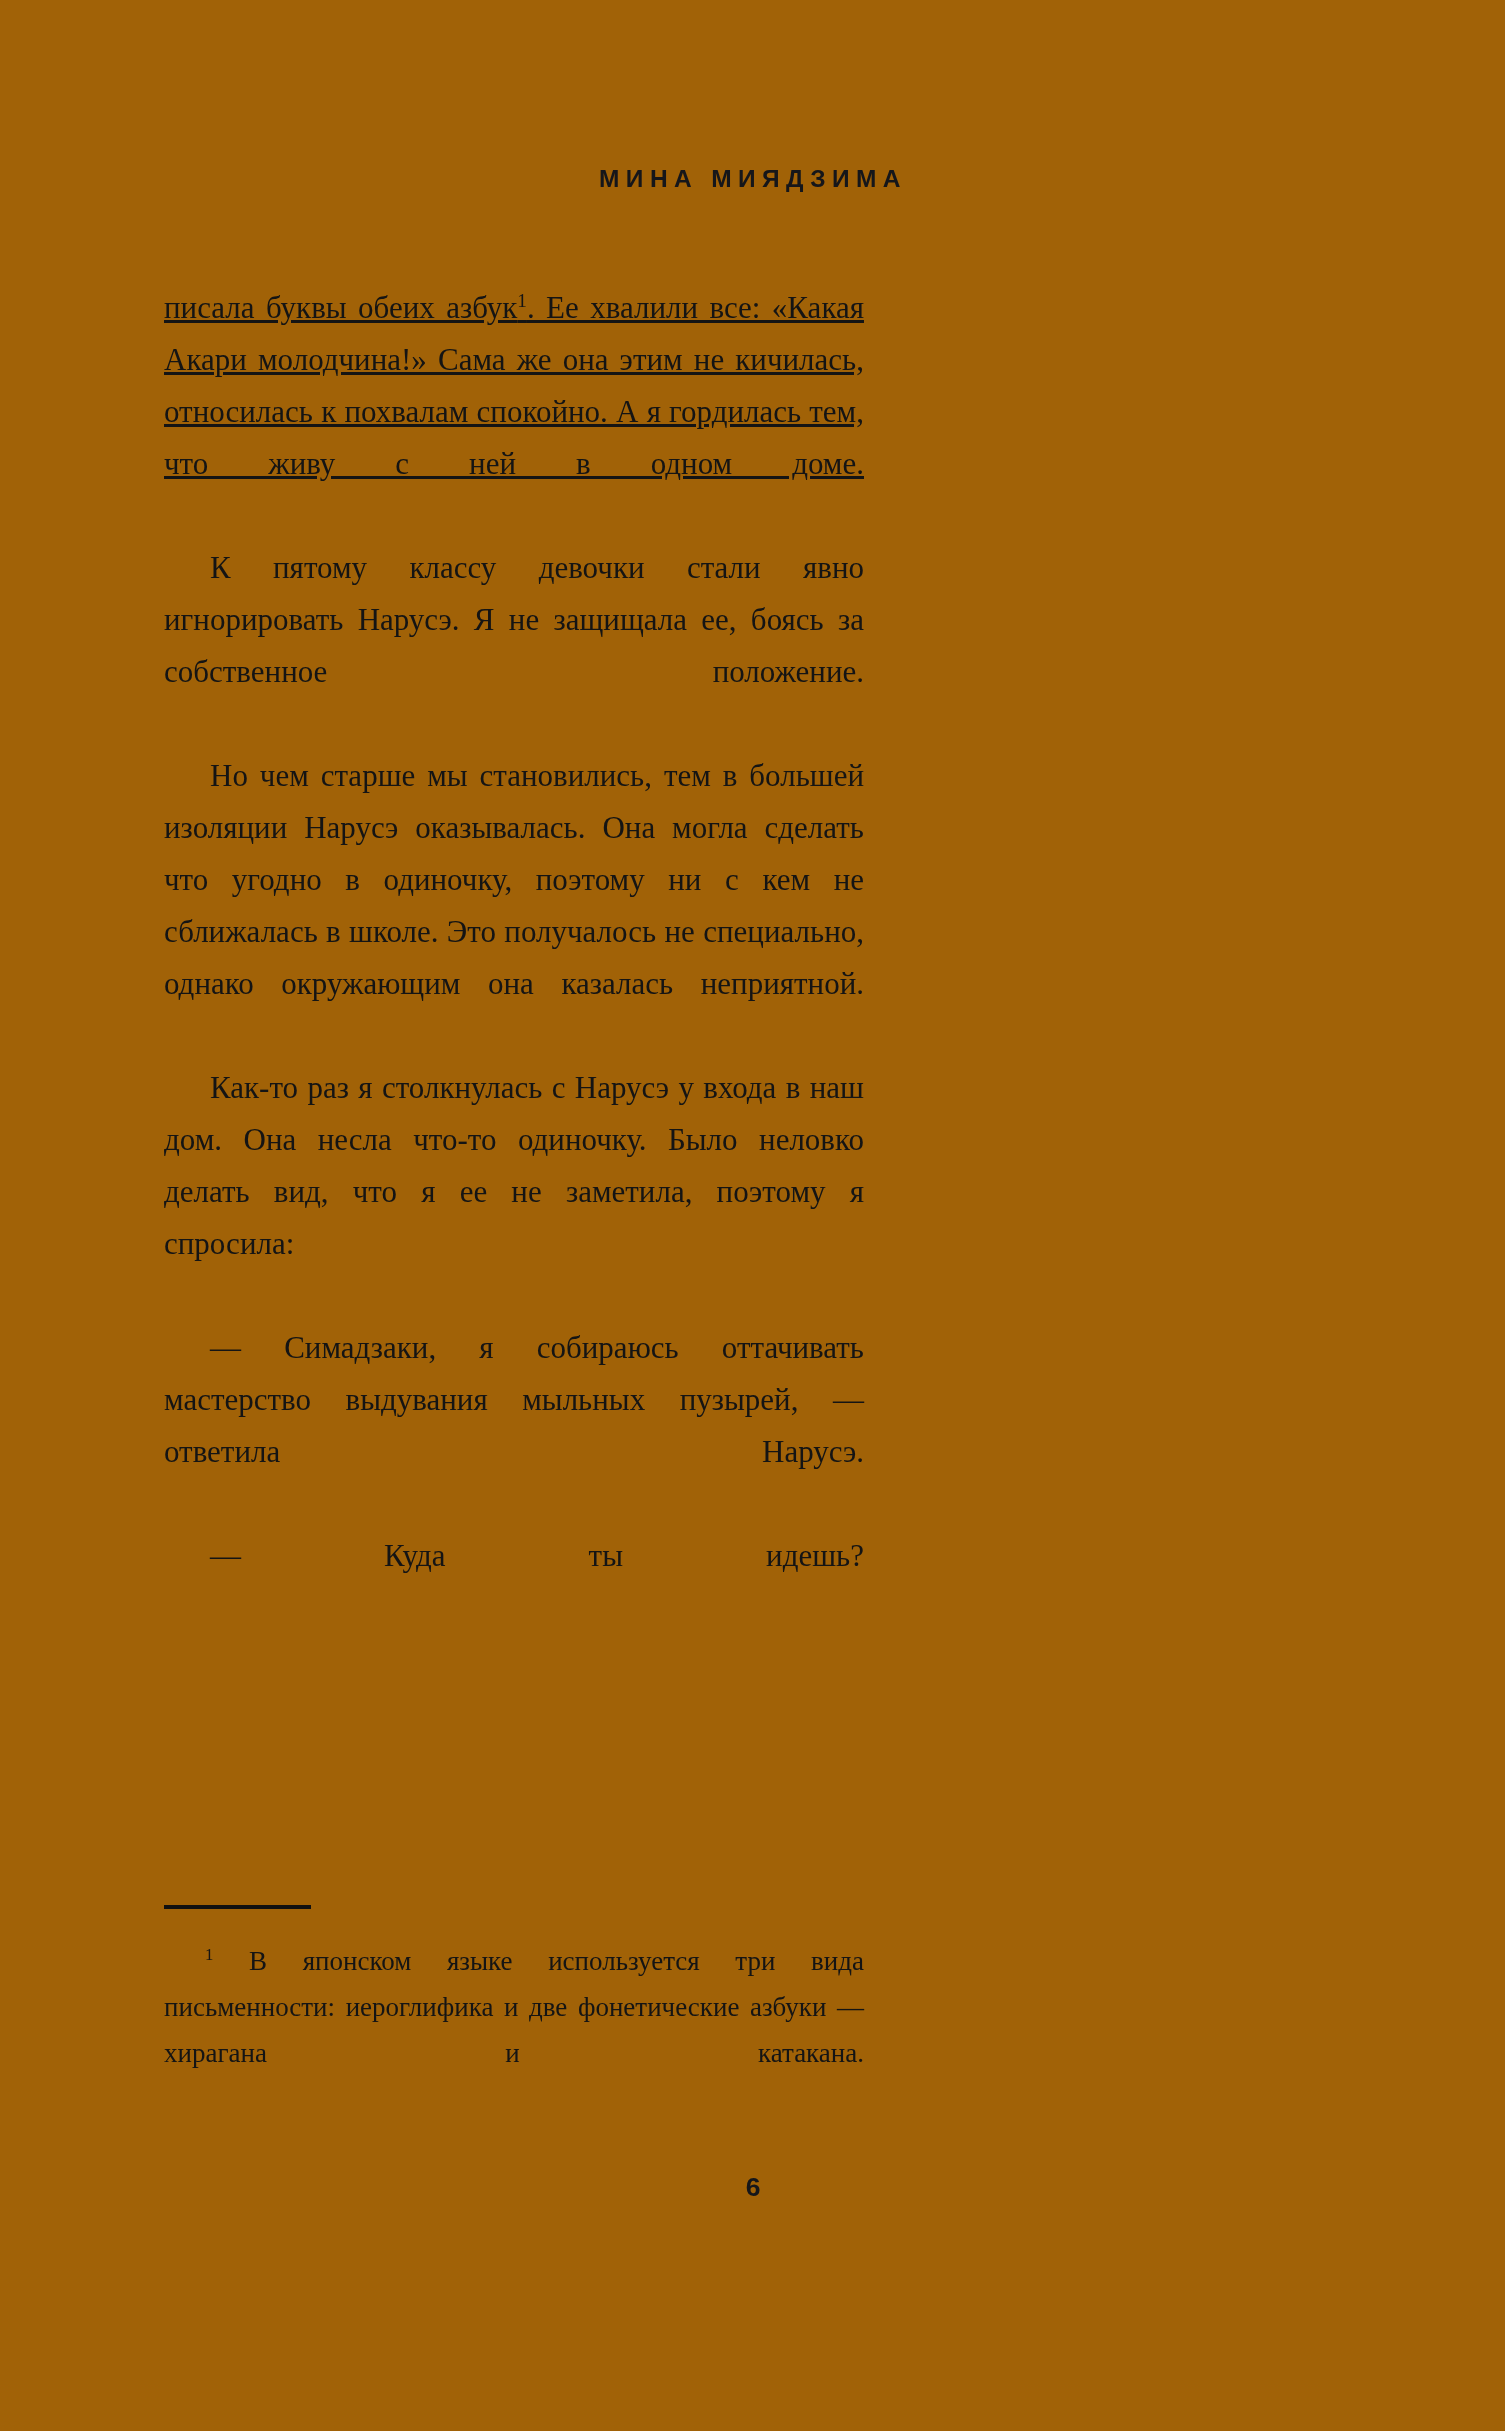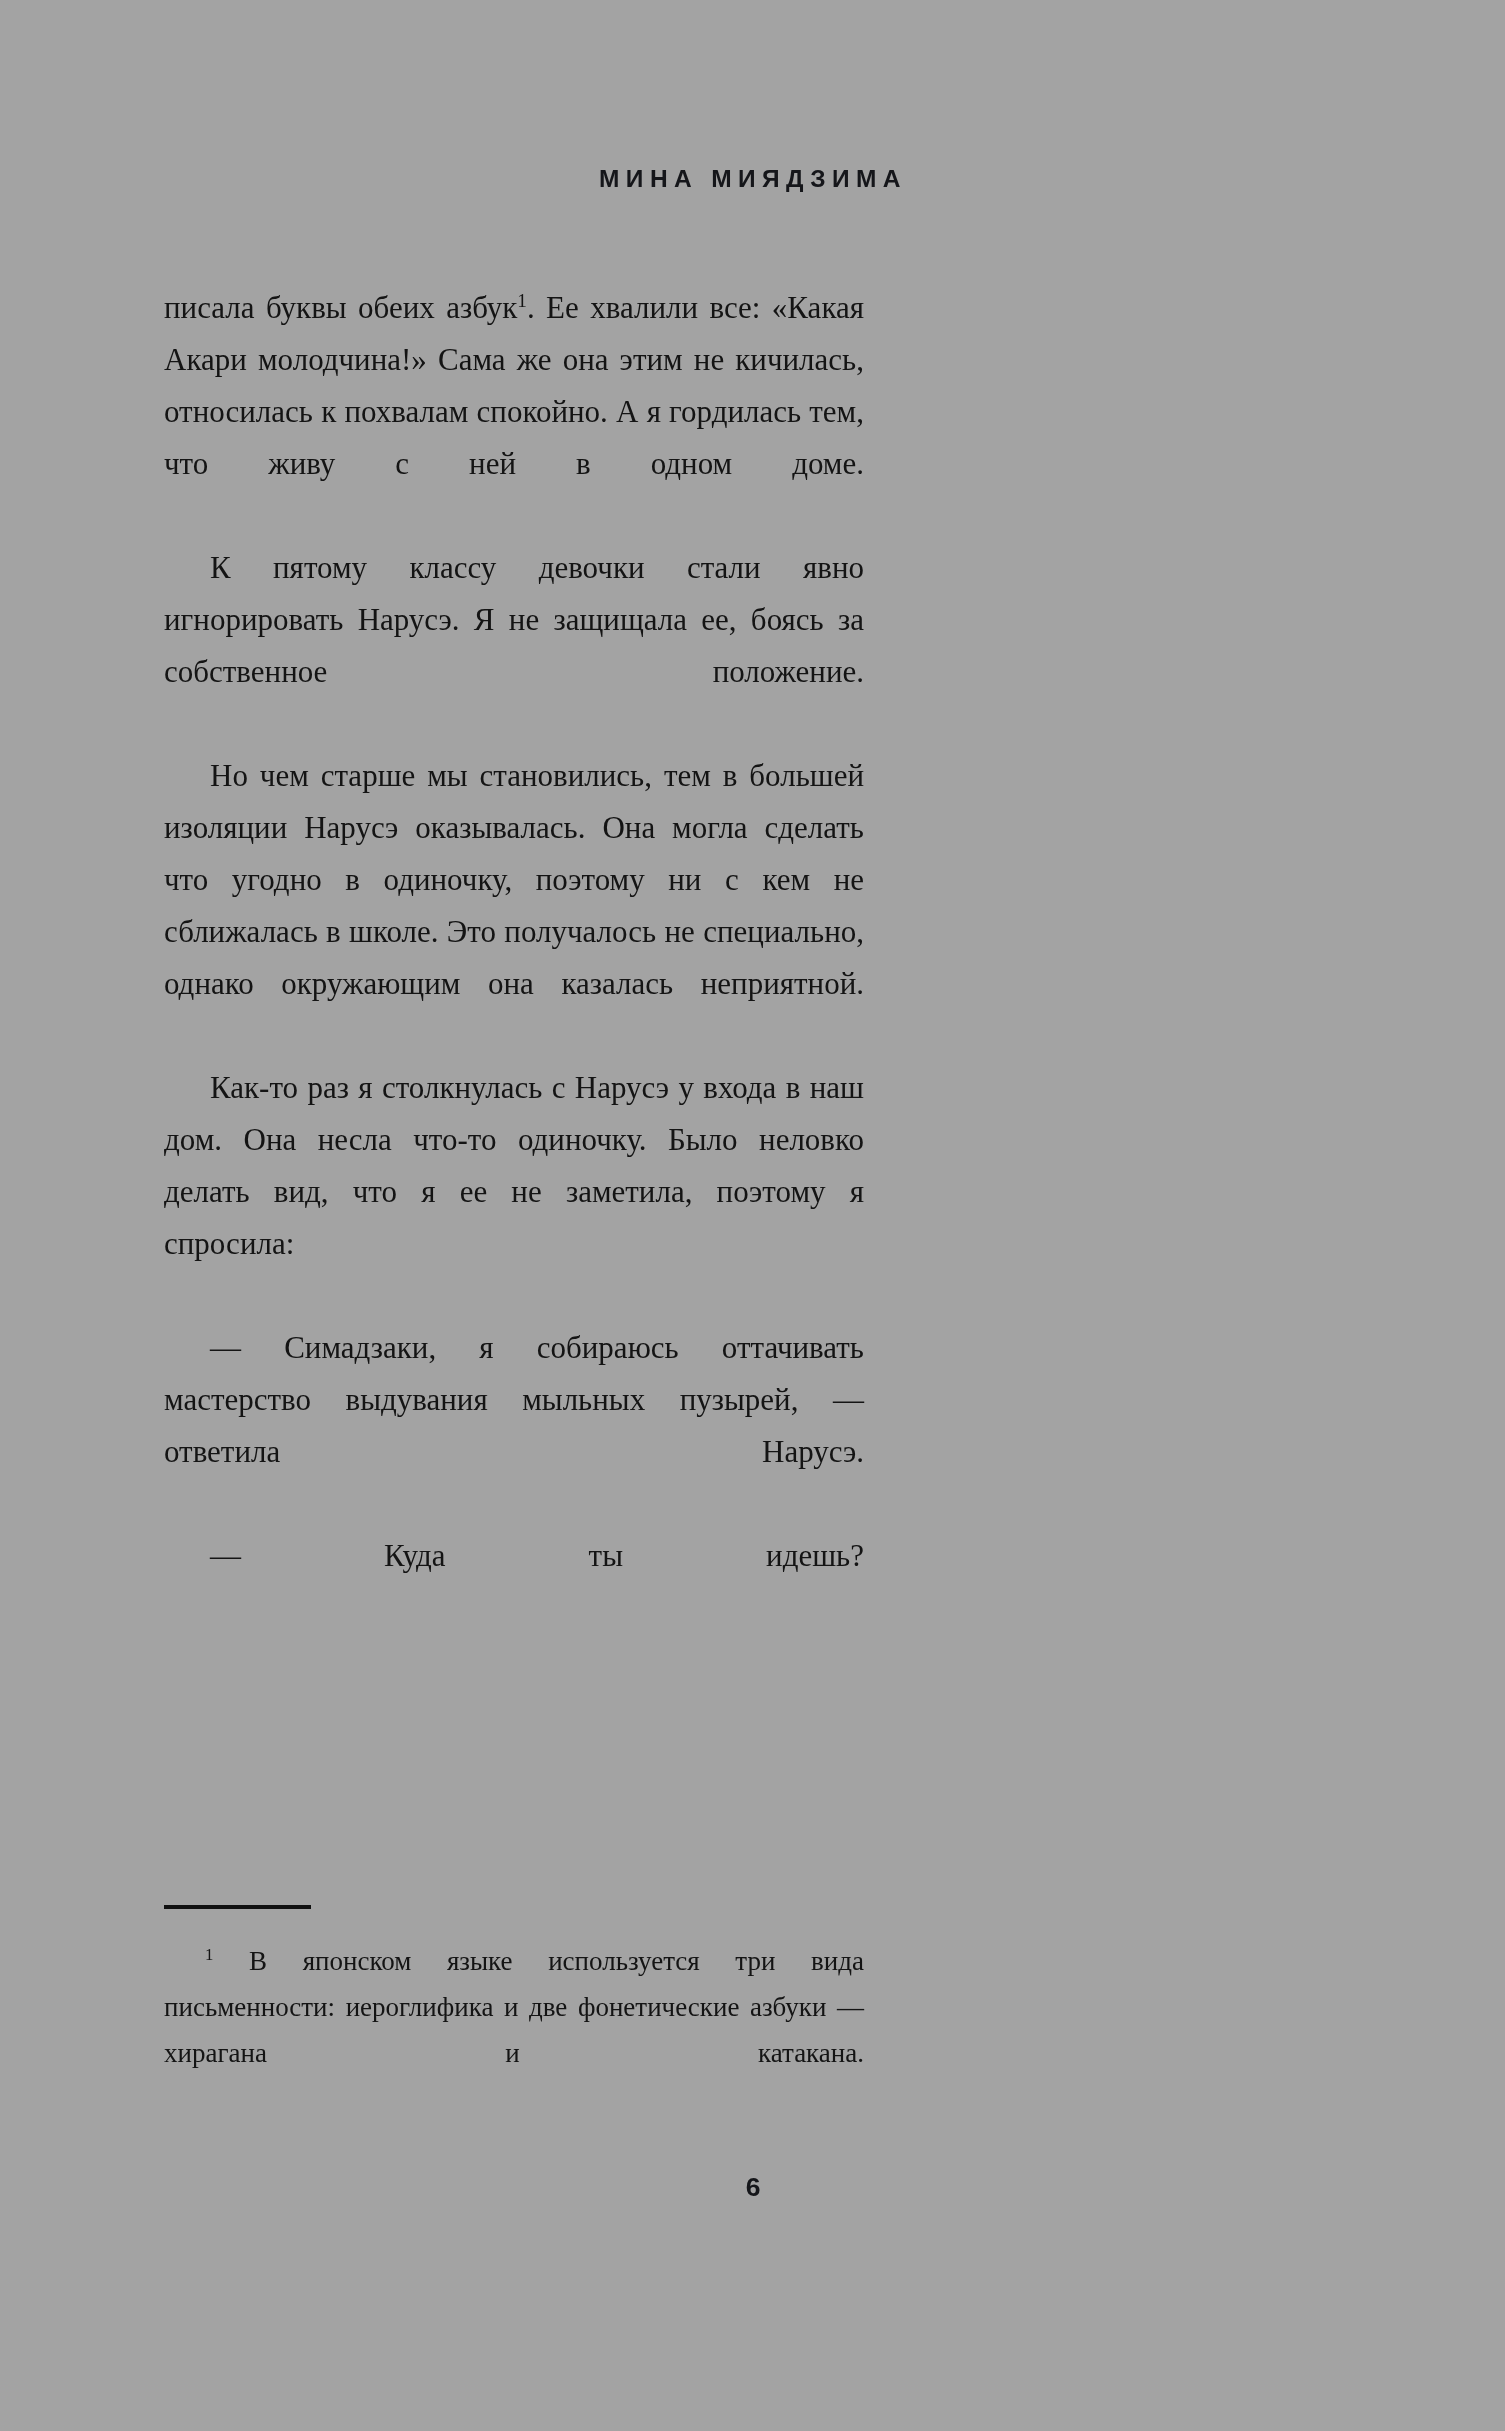--- a/index.html
+++ b/index.html
@@ -14,21 +14,21 @@
     font-family: "Liberation Serif", "DejaVu Serif", serif;
     color: #111111;
     overflow: hidden;
   }
 
   .page {
     position: absolute;
     left: 0; top: 0;
     width: 1506px;
     height: 2432px;
-    background: #a3a3a3;
+    background: #a16207;
   }
 
   
   .running-head {
     position: absolute;
     left: 0;
     top: 165px;
     width: 1506px;
     text-align: center;
     font-family: "Liberation Sans", "DejaVu Sans", sans-serif;
@@ -53,20 +53,21 @@
     hyphens: manual;
   }
 
   .para {
     margin: 0;
     text-indent: 46px;
     text-align: justify;
   }
   .para.no-indent {
     text-indent: 0;
+    text-decoration: underline;
   }
   .para.dialogue {
     text-indent: 46px;
   }
 
   
   .para:after {
     content: "";
     display: inline-block;
     width: 100%;

